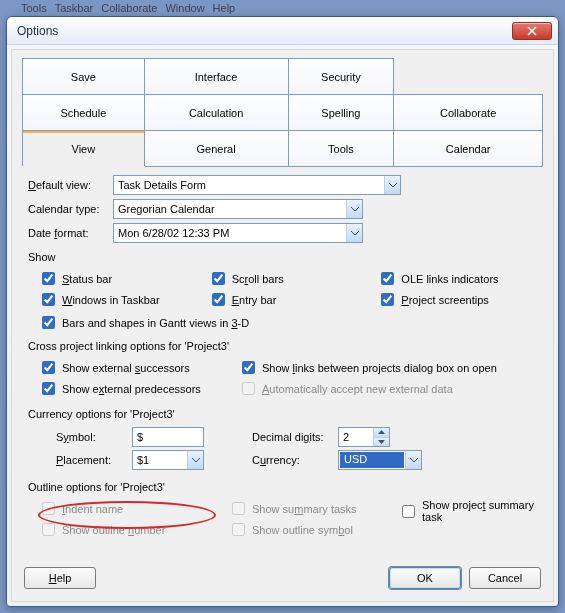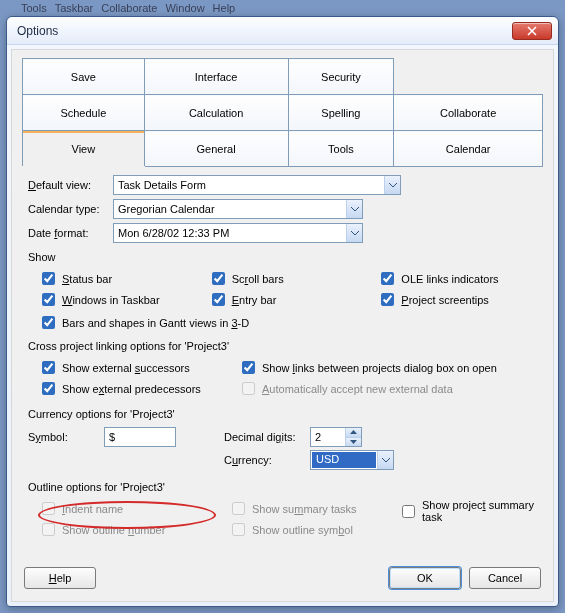--- a/index.html
+++ b/index.html
@@ -210,25 +210,36 @@
               <span>Show <span class="und">l</span>inks between projects dialog box on open</span>
             </label>
           <label class="chk disabled">
               <input type="checkbox" disabled="" style="">
               <span><span class="und">A</span>utomatically accept new external data</span>
             </label>
         </div>
       </div>
 
       <div class="grouplabel">Currency options for 'Project3'</div>
-      <div style="display:flex; gap:16px;">
+      <div style="display:flex; gap:16px;margin-left:28px;">
         <div style="flex:0 0 180px">
           <div class="pair">
             <label style="width:70px">S<span class="und">y</span>mbol:</label>
             <input class="txtbox" style="width: 72px;" value="$">
+          </div>
+          <div class="pair">
+            <label style="width:70px"><span class="und">P</span>lacement:</label>
+            <div class="selwrap" style="width:72px">
+              <span class="txt">$1</span>
+              <span class="arrow">
+                  <svg width="8" height="5">
+                    <path d="M0 0 L4 4 L8 0" fill="none" stroke="#31557f"></path>
+                  </svg>
+                </span>
+            </div>
           </div>
         </div>
         <div>
           <div class="pair">
             <label style="width:80px">Decimal di<span class="und">g</span>its:</label>
             <div class="spinwrap">
               <input value="2" style="">
               <div class="sp">
                 <div>
                     <svg width="7" height="4">

